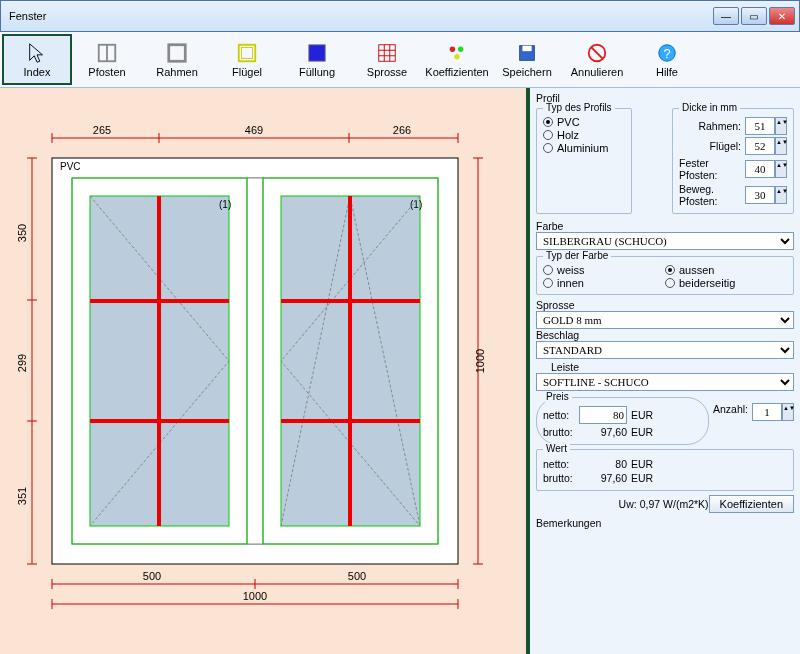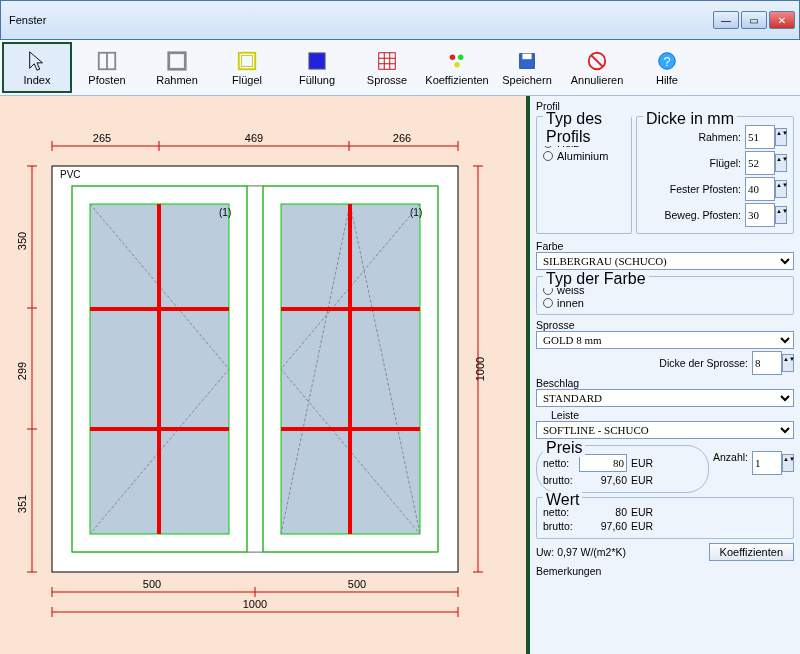--- a/index.html
+++ b/index.html
@@ -1,36 +1,36 @@
 <!DOCTYPE html>
 <html><head>
 <meta charset="utf-8">
 <style>
   * { box-sizing: border-box; margin: 0; padding: 0; }
   body { font-family: Tahoma, sans-serif; font-size: 11px; background: #d4e4f7; width: 800px; height: 654px; overflow: hidden; }
-  .titlebar { height: 40px; background: linear-gradient(to bottom, #e8f1fb, #cfe2f8); border: 1px solid #4a74a8; display: flex; align-items: center; padding: 0 4px; }
+  .titlebar { height: 32px; background: linear-gradient(to bottom, #e8f1fb, #cfe2f8); border: 1px solid #4a74a8; display: flex; align-items: center; padding: 0 4px; }
   .titlebar .title { flex: 1; padding-left: 4px; color: #000; }
   .winbtns { display: flex; gap: 2px; }
   .winbtn { width: 26px; height: 18px; border: 1px solid #5a7bab; background: linear-gradient(to bottom,#e8f1fb,#b8d0ee); border-radius: 2px; display:flex; align-items:center; justify-content:center; font-size: 10px; cursor:pointer;}
   .winbtn.close { background: linear-gradient(to bottom,#e88,#c33); color:#fff;}
   .toolbar { height: 56px; background: #f4f8fd; border-bottom: 1px solid #a8bdd8; display: flex; padding: 2px; }
   .tool { width: 70px; display: flex; flex-direction: column; align-items: center; justify-content: center; border: 1px solid transparent; cursor:pointer; font-size:11px;}
   .tool.sel { border: 2px solid #14532d; background: #e0ecfa; }
   .tool .ti { width: 22px; height: 22px; display:flex; align-items:center; justify-content:center; margin-bottom:2px;}
   .workspace { display: flex; height: calc(654px - 28px - 56px); }
   .canvas { flex: 1; background: #fce4d4; padding: 30px 12px 10px; position: relative; }
   .panel { width: 274px; background: #eef4fc; border-left: 4px solid #14532d; padding: 4px 6px; overflow:hidden;}
   .grp { border: 1px solid #a8bdd8; border-radius: 2px; padding: 6px 6px 4px; margin-bottom: 4px; position: relative;}
-  .grp > legend, .grp > .leg { position: absolute; top: -7px; left: 6px; background: #eef4fc; padding: 0 3px; font-size: 16px;}
+  .grp > legend, .grp > .leg { position: absolute; top: -7px; left: 6px; background: #eef4fc; padding: 0 3px; font-size: 10px;}
   .lbl { font-size: 10.5px; }
   .row { display: flex; align-items: center; margin: 2px 0; }
   select, input[type=text] { font-family: Tahoma; font-size: 11px; border: 1px solid #7a9ac0; background: #fff; height: 18px; padding: 0 2px;}
   select { width: 100%; }
   .spin { display: flex; align-items: center;}
-  .spin input { width: 30px; text-align: left; height: 24px;}
+  .spin input { width: 30px; text-align: center; height: 18px;}
   .spin .sbtn { width: 12px; height: 18px; border:1px solid #7a9ac0; background:#e0e8f4; display:flex; flex-direction:column; font-size:6px; line-height:8px; text-align:center;}
   .radio { display: flex; align-items: center; margin: 1px 0;}
   .radio .dot { width:10px; height:10px; border:1px solid #555; border-radius:50%; margin-right:4px; display:flex; align-items:center; justify-content:center;}
   .radio .dot.on::after { content:''; width:4px; height:4px; background:#000; border-radius:50%;}
   .btn { border: 1px solid #7a9ac0; background: linear-gradient(#fdfdfd,#e0e8f4); padding: 2px 10px; font-size:11px; cursor:pointer;}
   svg.icon { width:22px; height:22px; }
 </style>
 </head>
 <body>
 
@@ -232,21 +232,21 @@
           </div>
         <div class="radio">
             <span class="dot"></span>
             <span>Holz</span>
           </div>
         <div class="radio">
             <span class="dot"></span>
             <span>Aluminium</span>
           </div>
       </div>
-      <div class="grp" style="flex:1;">
+      <div class="grp" style="flex:1;margin-left:36px;">
         <div class="leg">Dicke in mm</div>
         <div class="row" style="justify-content:flex-end;gap:4px;">
             <span class="lbl">Rahmen:</span>
             <div class="spin">
               <input type="text" value="51" style="">
               <div class="sbtn">▲▼</div>
             </div>
           </div>
         <div class="row" style="justify-content:flex-end;gap:4px;">
             <span class="lbl">Flügel:</span>
@@ -281,32 +281,35 @@
         <div style="flex:1;">
           <div class="radio">
               <span class="dot"></span>
               <span>weiss</span>
             </div>
           <div class="radio">
               <span class="dot"></span>
               <span>innen</span>
             </div>
         </div>
+        <div style="flex:1;">
+          <div class="radio">
+              <span class="dot on"></span>
+              <span>aussen</span>
+            </div>
+          <div class="radio">
+              <span class="dot"></span>
+              <span>beiderseitig</span>
+            </div>
+        </div>
       </div>
     </div>
 
     <div class="lbl">Sprosse</div>
     <select><option>GOLD 8 mm</option></select>
-    <div class="row" style="justify-content:flex-end;gap:4px;margin-top:2px;">
-        <span class="lbl">Dicke der Sprosse:</span>
-        <div class="spin">
-          <input type="text" value="8" style="">
-          <div class="sbtn">▲▼</div>
-        </div>
-      </div>
 
     <div class="lbl">Beschlag</div>
     <select><option>STANDARD</option></select>
 
     <div class="lbl" style="margin-top:2px;padding-left:15px;">Leiste</div>
     <select><option>SOFTLINE - SCHUCO</option></select>
 
     <div style="display:flex; gap:4px; margin-top:6px;">
       <div class="grp" style="flex:1;border-radius:22px;">
         <div class="leg">Preis</div>
@@ -337,20 +340,20 @@
           <span class="lbl" style="width:48px;text-align:right;">80</span>
           <span class="lbl" style="margin-left:4px;">EUR</span>
         </div>
       <div class="row">
           <span class="lbl" style="width:36px;">brutto:</span>
           <span class="lbl" style="width:48px;text-align:right;">97,60</span>
           <span class="lbl" style="margin-left:4px;">EUR</span>
         </div>
     </div>
 
-    <div class="row" style="justify-content:space-between; margin:4px 0;">
+    <div class="row" style="justify-content:flex-end; margin:4px 0;">
       <div><span class="lbl">Uw:</span> <span class="lbl">0,97 W/(m2*K)</span></div>
       <button class="btn">Koeffizienten</button>
     </div>
 
     <div class="lbl">Bemerkungen</div>
   </div>
 </div>
 
 </body></html>

